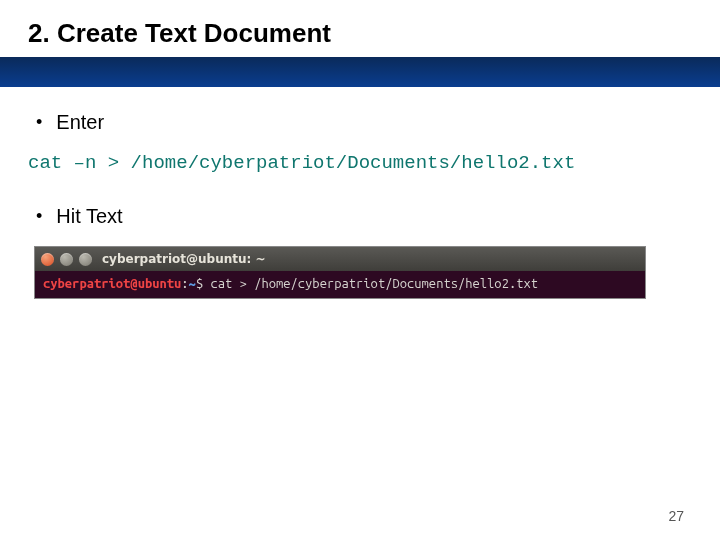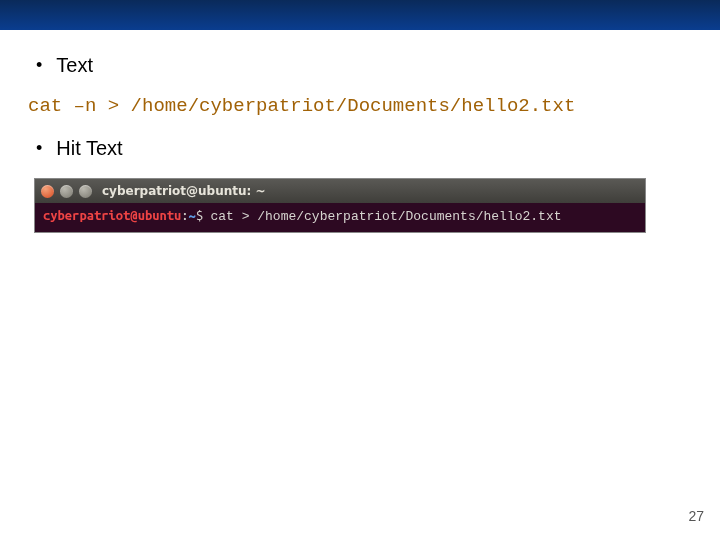--- a/index.html
+++ b/index.html
@@ -5,48 +5,51 @@
   * { margin: 0; padding: 0; box-sizing: border-box; }
   html, body { width: 720px; height: 540px; font-family: Arial, Helvetica, sans-serif; background: #fff; overflow: hidden; }
   .slide { position: relative; width: 720px; height: 540px; background: #fff; }
   .title-block { padding: 18px 28px 8px 28px; }
   .title-block h1 { font-size: 26px; font-weight: bold; color: #000; }
   .header-bar { height: 30px; background: linear-gradient(#0a2a5a, #0a3d8f); }
   .content { padding: 24px 28px 0 28px; }
   .bullet { display: flex; align-items: flex-start; margin-bottom: 18px; }
   .bullet .dot { color: #000; font-size: 18px; margin: 2px 14px 0 8px; line-height: 1; }
   .bullet .txt { font-size: 20px; color: #000; }
-  .code-line { font-family: Consolas, 'Courier New', monospace; font-size: 19px; color: #a16207; margin: 0 0 20px 0; word-break: break-all; }
+  .code-line { font-family: Consolas, 'Courier New', monospace; font-size: 19px; color: #0f766e; margin: 0 0 31px 0; word-break: break-all; }
   .term-wrap { margin: 14px 0 0 0; padding: 0 6px; }
   .term { width: 612px; border: 1px solid #888; font-size: 12px; font-family: 'DejaVu Sans', Arial, sans-serif; }
   .term-titlebar { display: flex; align-items: center; height: 22px; background: linear-gradient(#5a5955, #3f3e3a); padding: 12px 6px; gap: 6px; }
   .win-btn { width: 13px; height: 13px; border-radius: 50%; display: inline-block; box-shadow: inset 0 1px 1px rgba(255,255,255,.4); }
   .btn-close { background: radial-gradient(circle at 35% 30%, #f6a27a, #d64b22); }
   .btn-min   { background: radial-gradient(circle at 35% 30%, #bbb9b0, #7a786f); }
   .btn-max   { background: radial-gradient(circle at 35% 30%, #bbb9b0, #7a786f); }
   .term-title { color: #e7e4da; font-weight: bold; font-size: 12px; margin-left: 4px; }
   .term-body { background: #2d0922; padding: 4px 8px 6px 8px; font-family: 'Ubuntu Mono','DejaVu Sans Mono',Consolas,monospace; font-size: 13px; line-height: 1.3; }
   .prompt-user { color: #ef4444; font-weight: bold; }
   .prompt-path { color: #5f9ee6; font-weight: bold; }
   .prompt-sep  { color: #d6d4cf; }
-  .prompt-cmd  { color: #d6d4cf; font-family: Liberation Mono, monospace; }
-  .page-num { position: absolute; right: 16px; bottom: 16px; font-size: 14px; color: #555; }
+  .prompt-cmd  { color: #d6d4cf; }
+  .page-num { position: absolute; right: 36px; bottom: 16px; font-size: 14px; color: #555; }
 </style>
 </head>
 <body>
 
 <div class="slide">
 
+  <div class="title-block">
+    <h1>2. Create Text Document</h1>
+  </div>
   <div class="header-bar"></div>
 
   <div class="content">
 
     <div class="bullet">
       <span class="dot">•</span>
-      <span class="txt">Text</span>
+      <span class="txt">Enter</span>
     </div>
 
     <div class="code-line">cat –n &gt; /home/cyberpatriot/Documents/hello2.txt</div>
 
     <div class="bullet">
       <span class="dot">•</span>
       <span class="txt">Hit Text</span>
     </div>
 
     <div class="term-wrap">

